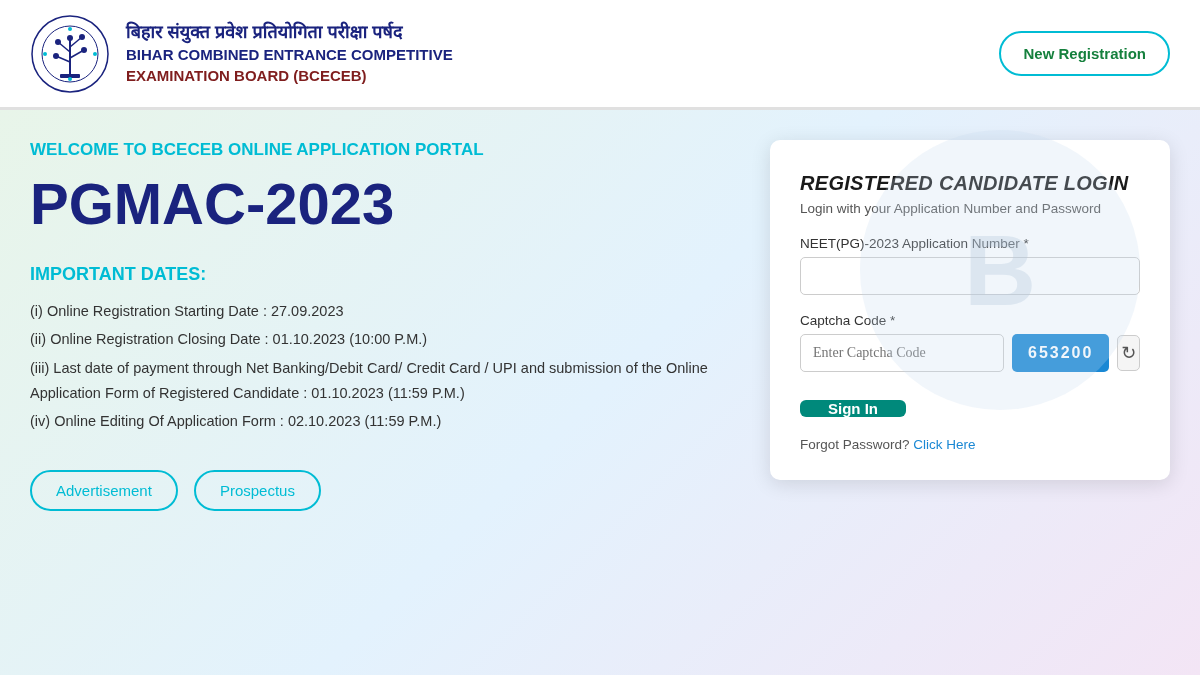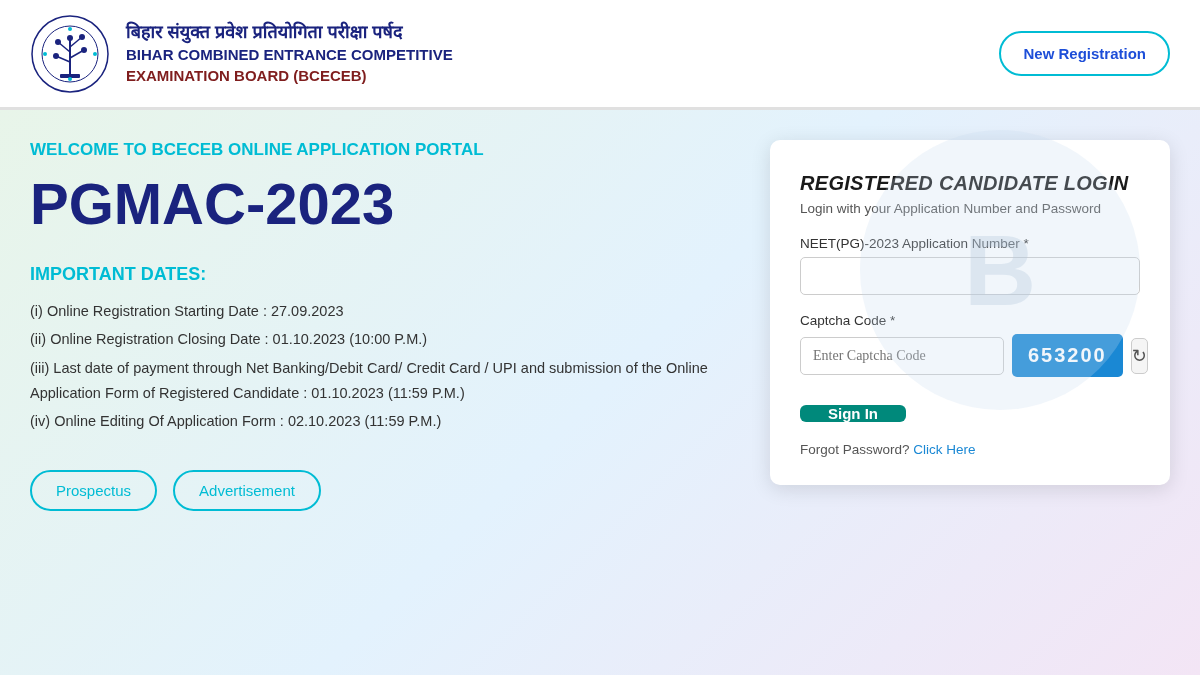--- a/index.html
+++ b/index.html
@@ -61,21 +61,21 @@
     .header-english-2 {
       font-size: 15px;
       font-weight: bold;
       color: #7f1d1d;
       line-height: 1.4;
     }
 
     .new-registration-btn {
       border: 2px solid #00bcd4;
       background: transparent;
-      color: #1d4ed8;
+      color: #15803d;
       padding: 12px 22px;
       border-radius: 25px;
       font-size: 15px;
       font-weight: bold;
       cursor: pointer;
       white-space: nowrap;
     }
 
     
     .main-content {
@@ -231,21 +231,21 @@
       font-size: 14px;
       outline: none;
       font-family: Liberation Serif, serif;
     }
 
     .captcha-code {
       background: #1a88d4;
       color: #ffffff;
       padding: 10px 16px;
       border-radius: 5px;
-      font-size: 20px;
+      font-size: 16px;
       font-weight: bold;
       letter-spacing: 2px;
     }
 
     .captcha-refresh {
       width: 36px;
       height: 36px;
       border: 1px solid #ccc;
       border-radius: 5px;
       background: #f5f5f5;
@@ -329,22 +329,22 @@
       <div class="welcome-text">WELCOME TO BCECEB ONLINE APPLICATION PORTAL</div>
       <div class="exam-title">PGMAC-2023</div>
       <div class="important-dates-heading">IMPORTANT DATES:</div>
       <ul class="dates-list">
         <li>(i) Online Registration Starting Date : 27.09.2023</li>
         <li>(ii) Online Registration Closing Date : 01.10.2023 (10:00 P.M.)</li>
         <li>(iii) Last date of payment through Net Banking/Debit Card/ Credit Card / UPI and submission of the Online Application Form of Registered Candidate : 01.10.2023 (11:59 P.M.)</li>
         <li>(iv) Online Editing Of Application Form : 02.10.2023 (11:59 P.M.)</li>
       </ul>
       <div class="bottom-buttons">
+        <button class="outline-btn">Advertisement</button>
         <button class="outline-btn">Prospectus</button>
-        <button class="outline-btn">Advertisement</button>
       </div>
     </div>
   </div>
 
   <div class="right-panel">
     <div class="login-card">
       <div class="login-title">REGISTERED CANDIDATE LOGIN</div>
       <div class="login-subtitle">Login with your Application Number and Password</div>
 
       <div class="form-group">

